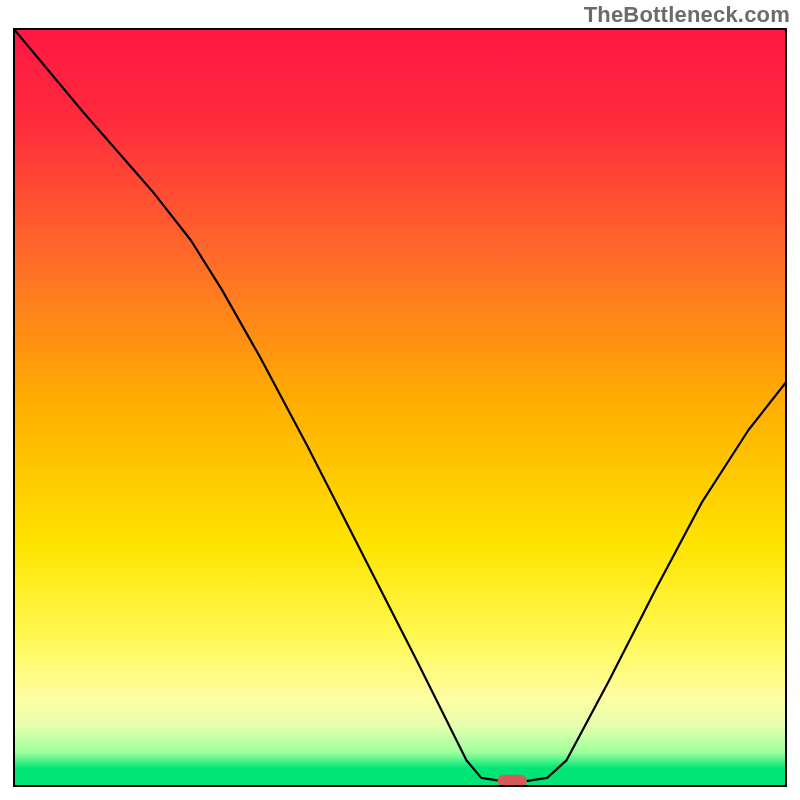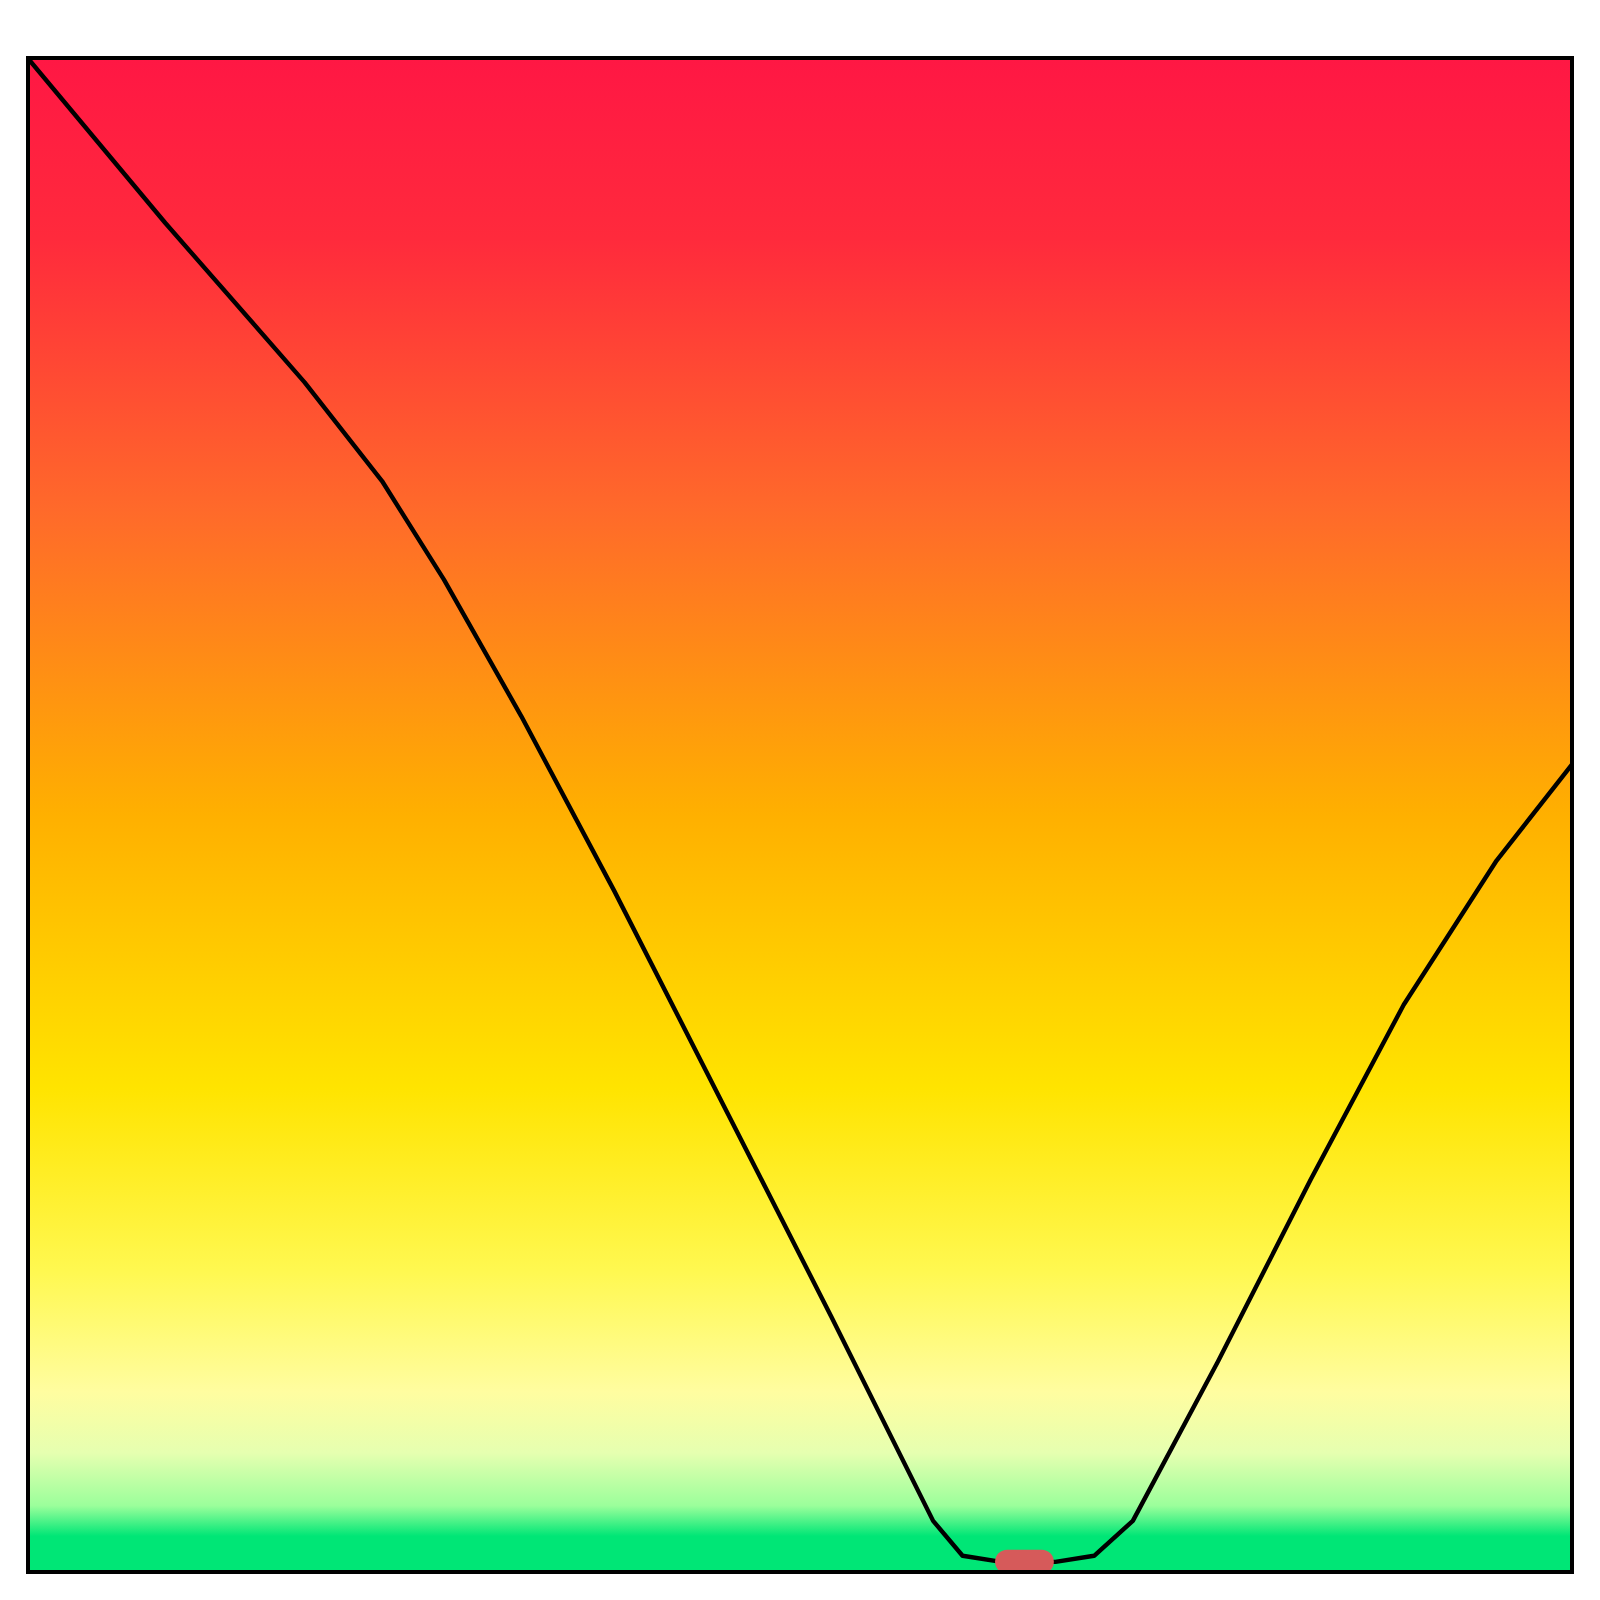--- a/index.html
+++ b/index.html
@@ -33,20 +33,21 @@
     height: 759px;
   }
   svg {
     display: block;
   }
 </style>
 </head>
 <body>
 
 <div class="container">
+  <div class="watermark">TheBottleneck.com</div>
   <div class="plot">
     <svg id="chart-svg" width="774" height="759" viewBox="0 0 774 759">
         <defs>
           <linearGradient id="bg-grad" x1="0" y1="0" x2="0" y2="1">
             <stop offset="0%" stop-color="#ff1744"></stop>
             <stop offset="12%" stop-color="#ff2a3c"></stop>
             <stop offset="30%" stop-color="#ff6a2a"></stop>
             <stop offset="50%" stop-color="#ffb000"></stop>
             <stop offset="68%" stop-color="#ffe400"></stop>
             <stop offset="80%" stop-color="#fff850"></stop>

